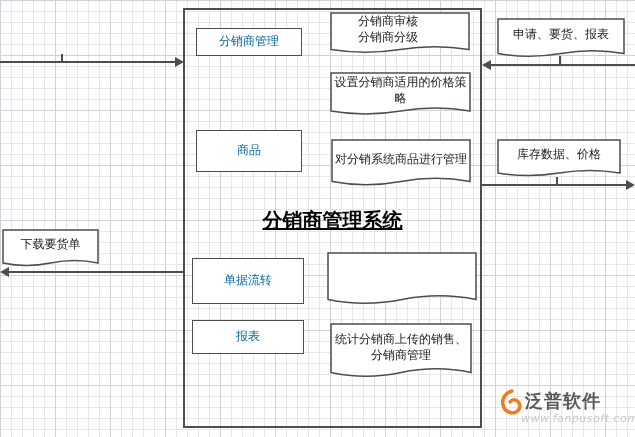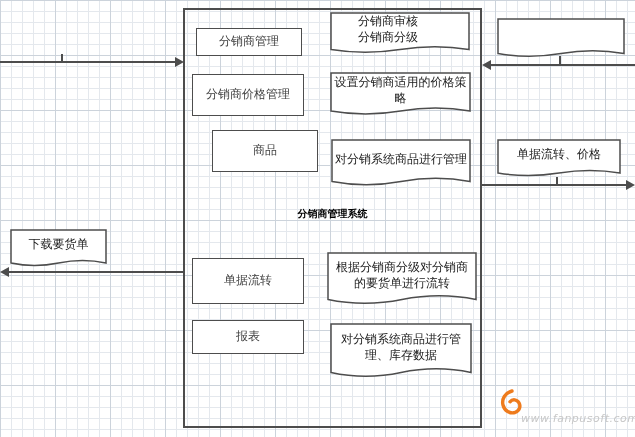--- a/index.html
+++ b/index.html
@@ -17,37 +17,38 @@
     background-size:55px 55px, 55px 55px, 11px 11px, 11px 11px;
   }
 
   .container-box {
     position:absolute; border:2px solid #4d4d4d; background:transparent;
   }
 
   .box {
     position:absolute; background:#ffffff; border:1.5px solid #4d4d4d;
     display:flex; align-items:center; justify-content:center;
-    text-align:center; font-size:12px; color:#404040; line-height:1.3;
-    padding:2px 8px;
+    text-align:center; font-size:12px; color:#0369a1; line-height:1.3;
+    padding:2px 16px;
   }
 
   .doc { position:absolute; }
   .doc svg { position:absolute; left:0; top:0; display:block; }
   .doc path { fill:#ffffff; stroke:#4d4d4d; stroke-width:1.5; }
   .doc-label {
     position:absolute; left:0; right:0; top:0; bottom:8px;
     display:flex; align-items:center; justify-content:center;
     text-align:center; font-size:12px; color:#1a1a1a; line-height:1.3;
     padding:1px 4px; white-space:pre-line;
   }
 
   .title {
-    position:absolute; font-size:10px; font-weight:bold; color:#000;
+    position:absolute; font-size:20px; font-weight:bold; color:#000;
     text-align:center;
+    text-decoration:underline;
   }
 
   .hline { position:absolute; height:2px; background:#4d4d4d; }
   .vline { position:absolute; width:2px; background:#4d4d4d; }
   .arrow-r {
     position:absolute; width:0; height:0;
     border-top:5px solid transparent; border-bottom:5px solid transparent;
     border-left:9px solid #4d4d4d;
   }
   .arrow-l {
@@ -66,22 +67,21 @@
 </head>
 <body>
 
 <div class="canvas">
 
   <div class="container-box" style="left:183px;top:8px;width:299px;height:420px"></div>
 
   <div class="title" style="left:183px;top:207px;width:299px;height:22px">分销商管理系统</div>
 
   <div class="box" style="left:196px;top:28px;width:106px;height:28px">分销商管理</div>
-  <div class="box" style="left:192px;top:74px;width:112px;height:42px">分销商价格管理</div>
-  <div class="box" style="left:212px;top:130px;width:106px;height:42px">商品</div>
+  <div class="box" style="left:196px;top:130px;width:106px;height:42px">商品</div>
   <div class="box" style="left:192px;top:258px;width:112px;height:46px">单据流转</div>
   <div class="box" style="left:192px;top:320px;width:112px;height:34px">报表</div>
 
   <div class="doc" style="left:330px;top:12px;width:116px;height:44px">
       <svg width="140" height="44">
         <path d="M1,1 L139,1 L139,37.5 Q105,32 70,37.5 Q35,43 1,37.5 Z"></path>
       </svg>
     <div class="doc-label">分销商审核
 分销商分级</div>
   </div>
@@ -94,45 +94,45 @@
   <div class="doc" style="left:331px;top:139px;width:140px;height:50px">
       <svg width="140" height="50">
         <path d="M1,1 L139,1 L139,42.5 Q105,36 70,42.5 Q35,49 1,42.5 Z"></path>
       </svg>
     <div class="doc-label">对分销系统商品进行管理</div>
   </div>
   <div class="doc" style="left:327px;top:252px;width:150px;height:56px">
       <svg width="150" height="56">
         <path d="M1,1 L149,1 L149,47.5 Q112.5,40 75,47.5 Q37.5,55 1,47.5 Z"></path>
       </svg>
-    <div class="doc-label">根据分销商分级对分销商的要货单进行流转</div>
   </div>
   <div class="doc" style="left:330px;top:323px;width:142px;height:58px">
       <svg width="142" height="58">
         <path d="M1,1 L141,1 L141,49.5 Q106.5,42 71,49.5 Q35.5,57 1,49.5 Z"></path>
       </svg>
-    <div class="doc-label">对分销系统商品进行管理、库存数据</div>
+    <div class="doc-label">统计分销商上传的销售、分销商管理</div>
   </div>
 
-  <div class="doc" style="left:10px;top:229px;width:97px;height:40px">
+  <div class="doc" style="left:2px;top:229px;width:97px;height:40px">
       <svg width="97" height="40">
         <path d="M1,1 L96,1 L96,34 Q72.75,29 48.5,34 Q24.25,39 1,34 Z"></path>
       </svg>
     <div class="doc-label">下载要货单</div>
   </div>
   <div class="doc" style="left:497px;top:18px;width:128px;height:42px">
       <svg width="128" height="42">
         <path d="M1,1 L127,1 L127,35.5 Q96,30 64,35.5 Q32,41 1,35.5 Z"></path>
       </svg>
+    <div class="doc-label">申请、要货、报表</div>
   </div>
   <div class="doc" style="left:497px;top:139px;width:124px;height:40px">
       <svg width="124" height="40">
         <path d="M1,1 L123,1 L123,34 Q93,29 62,34 Q31,39 1,34 Z"></path>
       </svg>
-    <div class="doc-label">单据流转、价格</div>
+    <div class="doc-label">库存数据、价格</div>
   </div>
 
   <div class="vline" style="left:61px;top:54px;height:8px"></div>
   <div class="hline" style="left:0;top:61px;width:176px"></div>
   <div class="arrow-r" style="left:175px;top:57px"></div>
 
   <div class="hline" style="left:8px;top:271px;width:175px"></div>
   <div class="arrow-l" style="left:0;top:267px"></div>
 
   <div class="vline" style="left:559px;top:56px;height:8px"></div>
@@ -140,16 +140,17 @@
   <div class="arrow-l" style="left:482px;top:60px"></div>
 
   <div class="vline" style="left:556px;top:177px;height:7px"></div>
   <div class="hline" style="left:482px;top:184px;width:145px"></div>
   <div class="arrow-r" style="left:626px;top:180px"></div>
 
   <div class="logo" style="left:500px;top:389px">
     <svg width="22" height="26" viewBox="0 0 22 26">
       <path d="M12,2 C5,4 1.5,10 3,16 C4.5,22 10,25 15,23.5 C19.5,22 21,17.5 19,13.8 C17,10.3 12.5,9.8 10,12.8" fill="none" stroke="#ee7b1d" stroke-width="3.4" stroke-linecap="round"></path>
     </svg>
+    <span class="logo-text">泛普软件</span>
   </div>
   <div class="watermark" style="left:521px;top:412px">www.fanpusoft.com</div>
 
 </div>
 
 </body></html>

